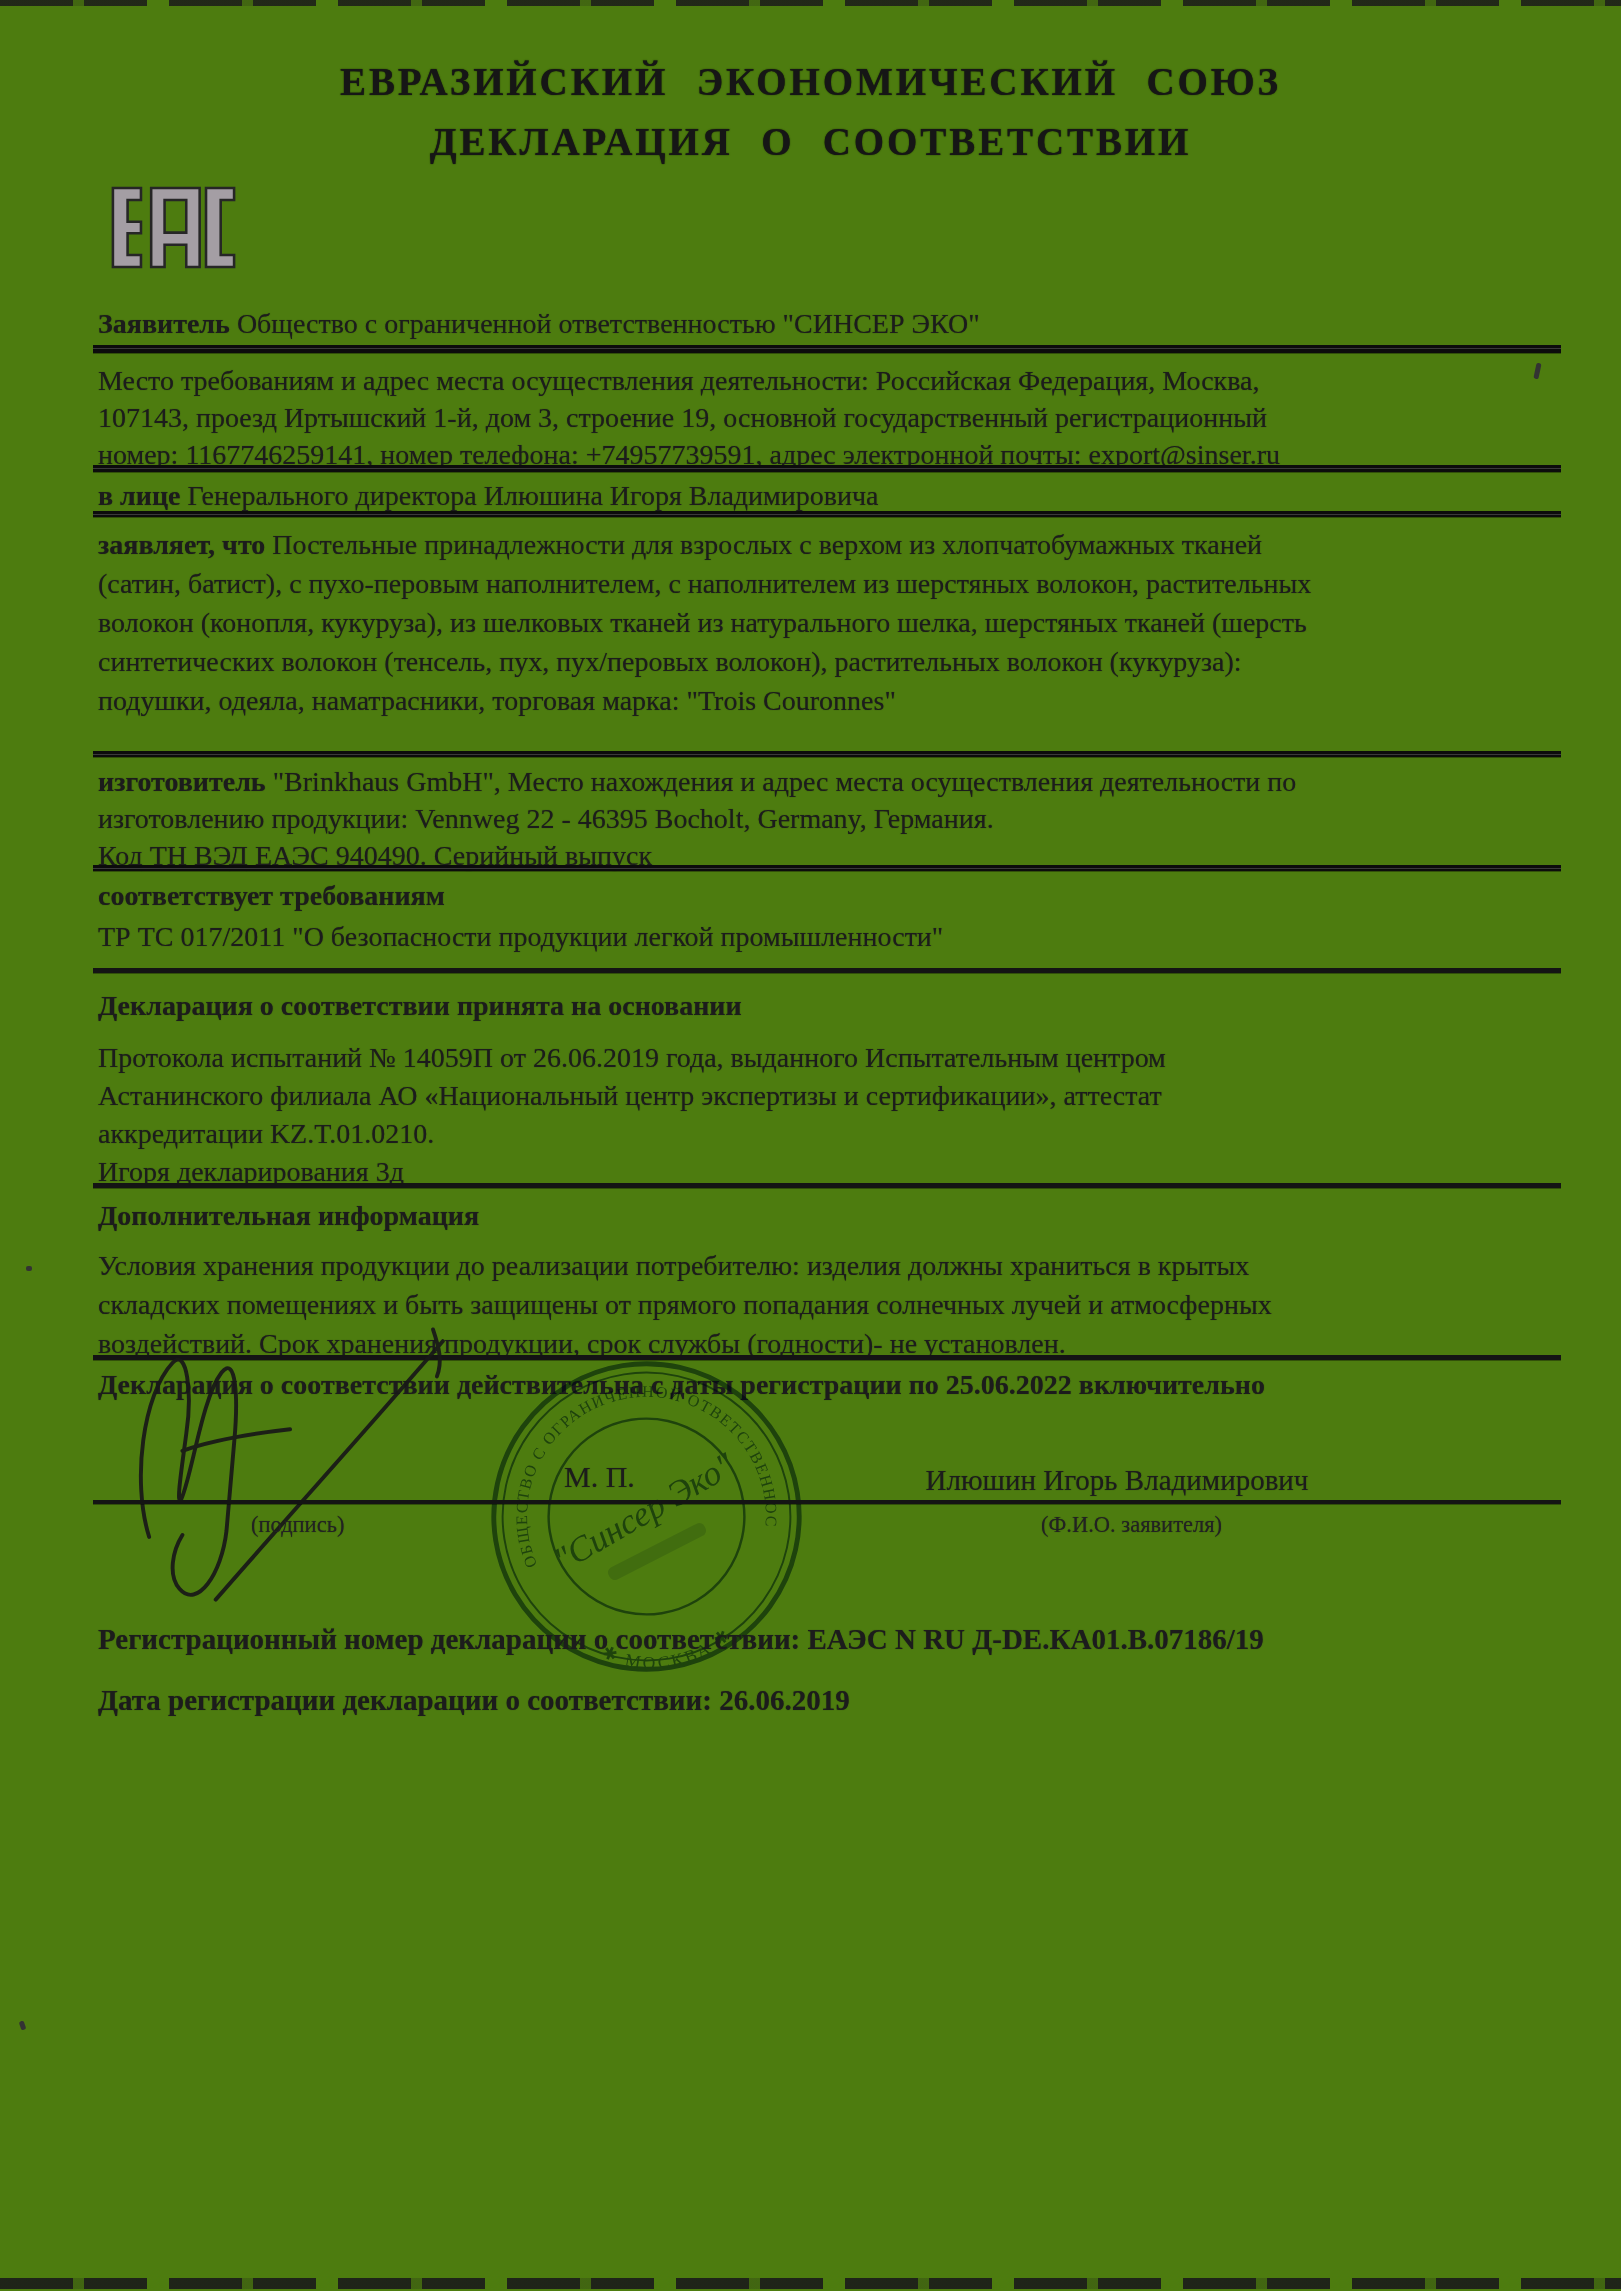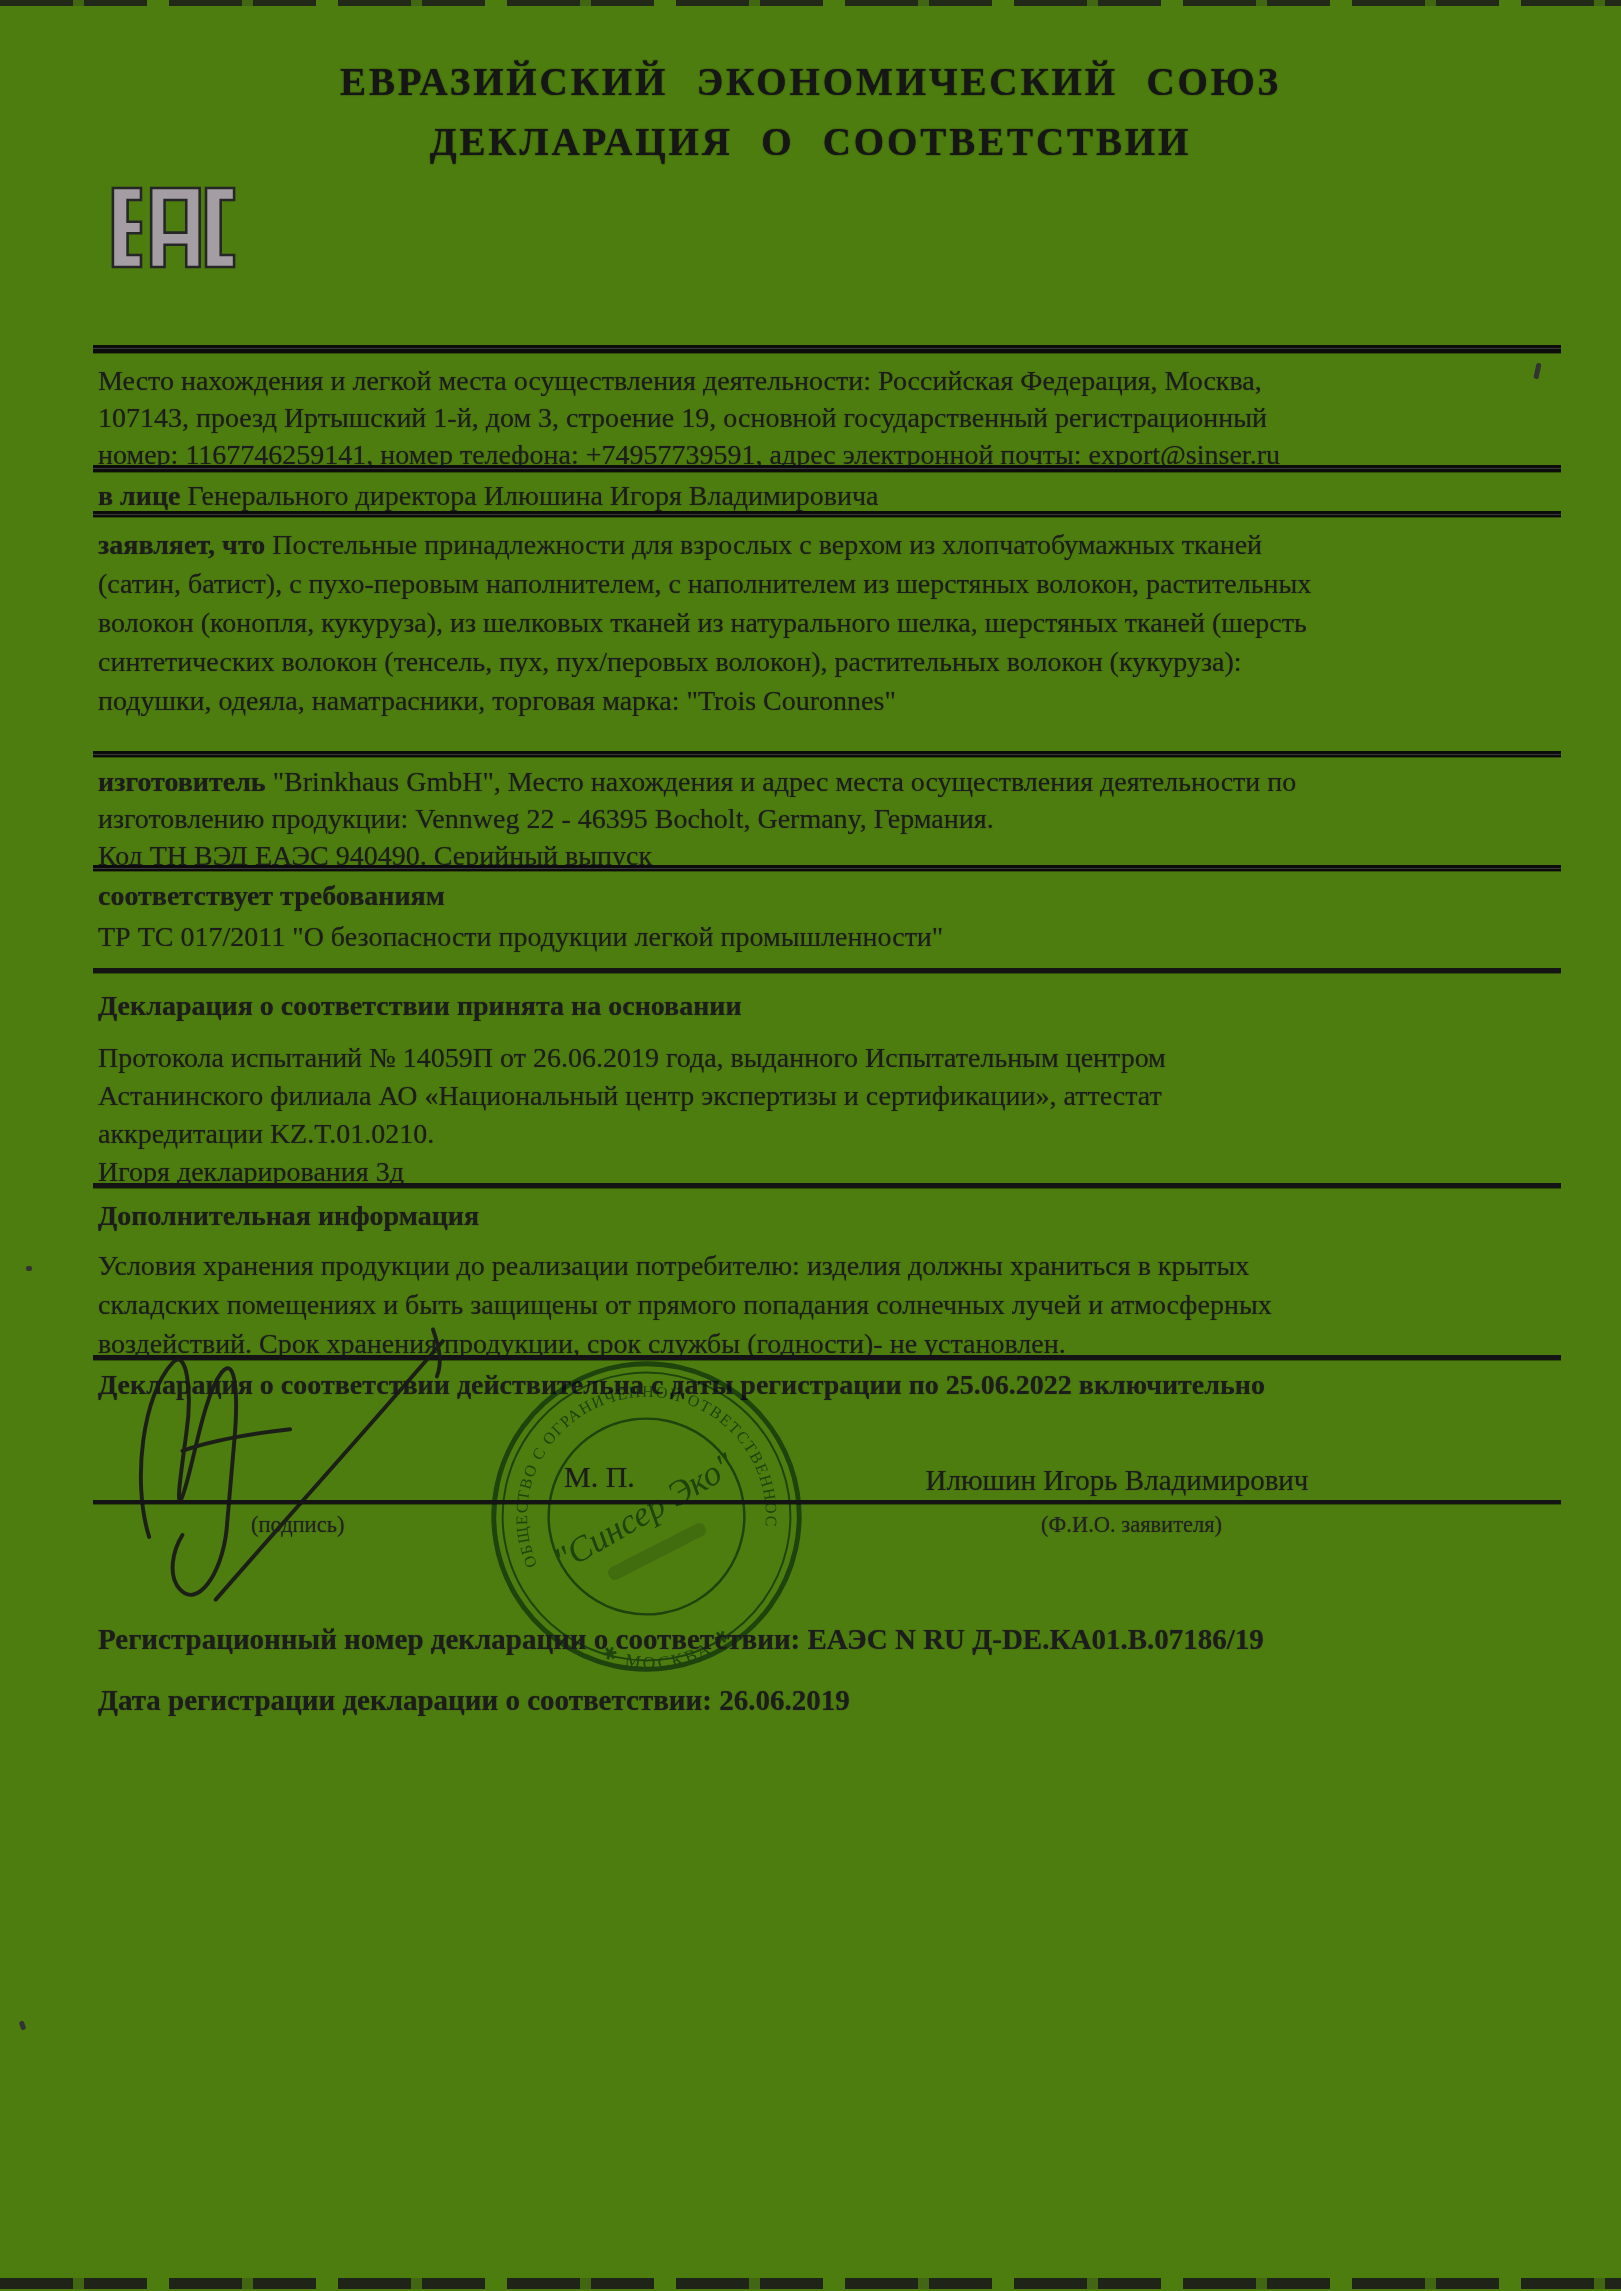--- a/index.html
+++ b/index.html
@@ -51,24 +51,28 @@
     <svg width="125" height="125" viewBox="0 0 196 130">
       <title>ЕАС</title>
       <g fill="#a49ea4" stroke="#262626" stroke-width="4" stroke-linejoin="miter">
         <path d="M3 3 h44 v19 h-21 v34 h21 v18 h-21 v34 h21 v19 h-44 z"></path>
         <path d="M63 127 V3 H139 V127 H118 V92 H84 V127 Z M84 73 H118 V22 H84 Z" fill-rule="evenodd"></path>
         <path d="M149 3 h44 v19 h-21 v86 h21 v19 h-44 z"></path>
       </g>
     </svg>
   </div>
 
+  <div class="abs body-text line scan" style="left:98px;top:305px;">
+    <span class="b">Заявитель</span>
+    <span>Общество с ограниченной ответственностью "СИНСЕР ЭКО"</span>
+  </div>
   <div class="abs rule thick" style="left:93px;top:345px;width:1468px;height:7.8px;"></div>
 
   <div class="abs body-text scan" style="left:98px;top:362px;">
-    <div class="line">Место нахождения и легкой места осуществления деятельности: Российская Федерация, Москва,</div>
+    <div class="line">Место требованиям и адрес места осуществления деятельности: Российская Федерация, Москва,</div>
     <div class="line">107143, проезд Иртышский 1-й, дом 3, строение 19, основной государственный регистрационный</div>
     <div class="line">номер: 1167746259141, номер телефона: +74957739591, адрес электронной почты: export@sinser.ru</div>
   </div>
   <div class="abs rule thick" style="left:93px;top:465px;width:1468px;height:6.9px;"></div>
 
   <div class="abs body-text line scan" style="left:98px;top:477px;">
     <span class="b">в лице</span>
     <span>Генерального директора Илюшина Игоря Владимировича</span>
   </div>
   <div class="abs rule thick" style="left:93px;top:511px;width:1468px;height:5.9px;"></div>

